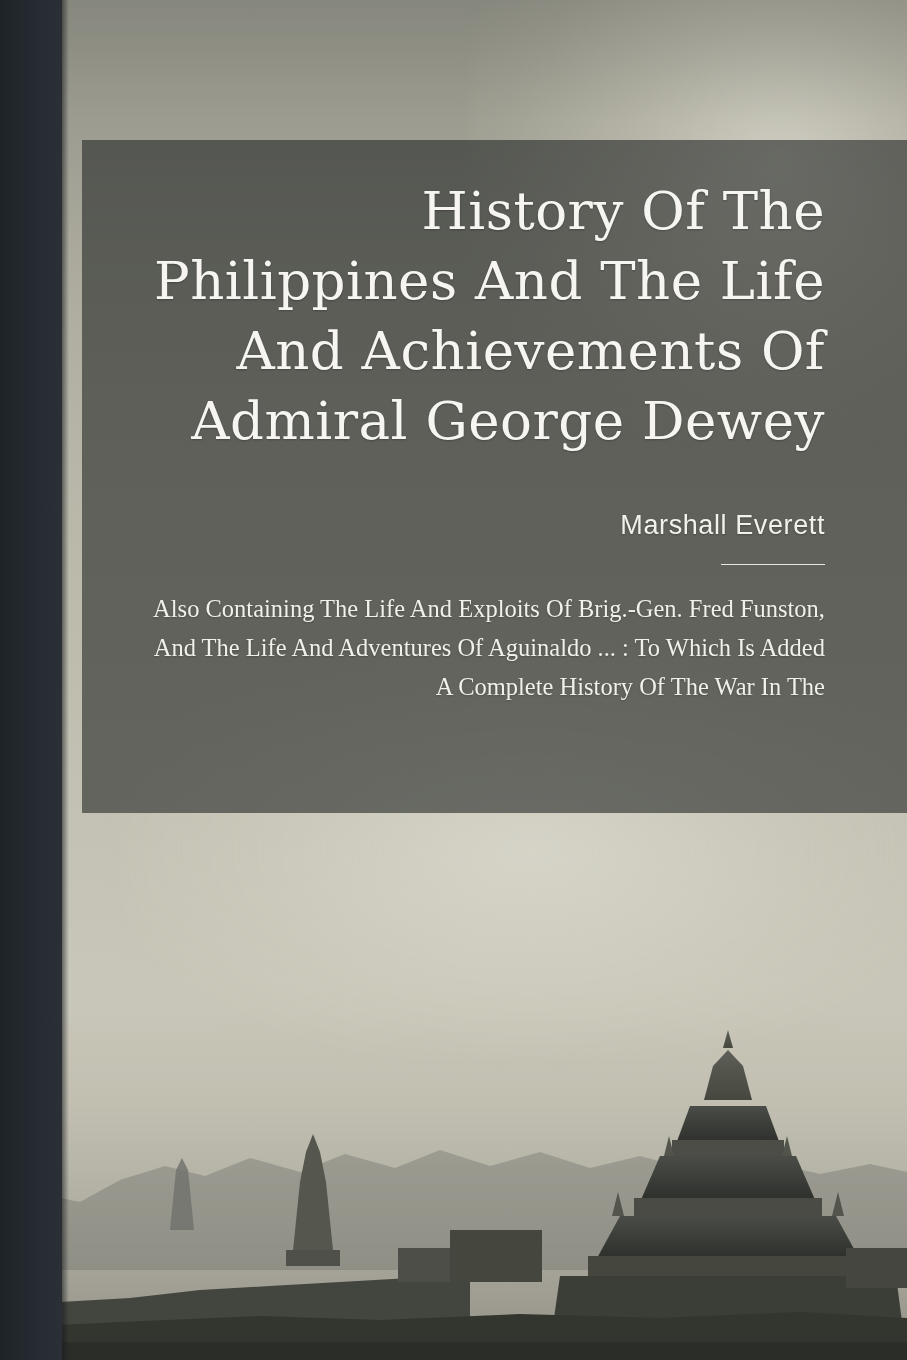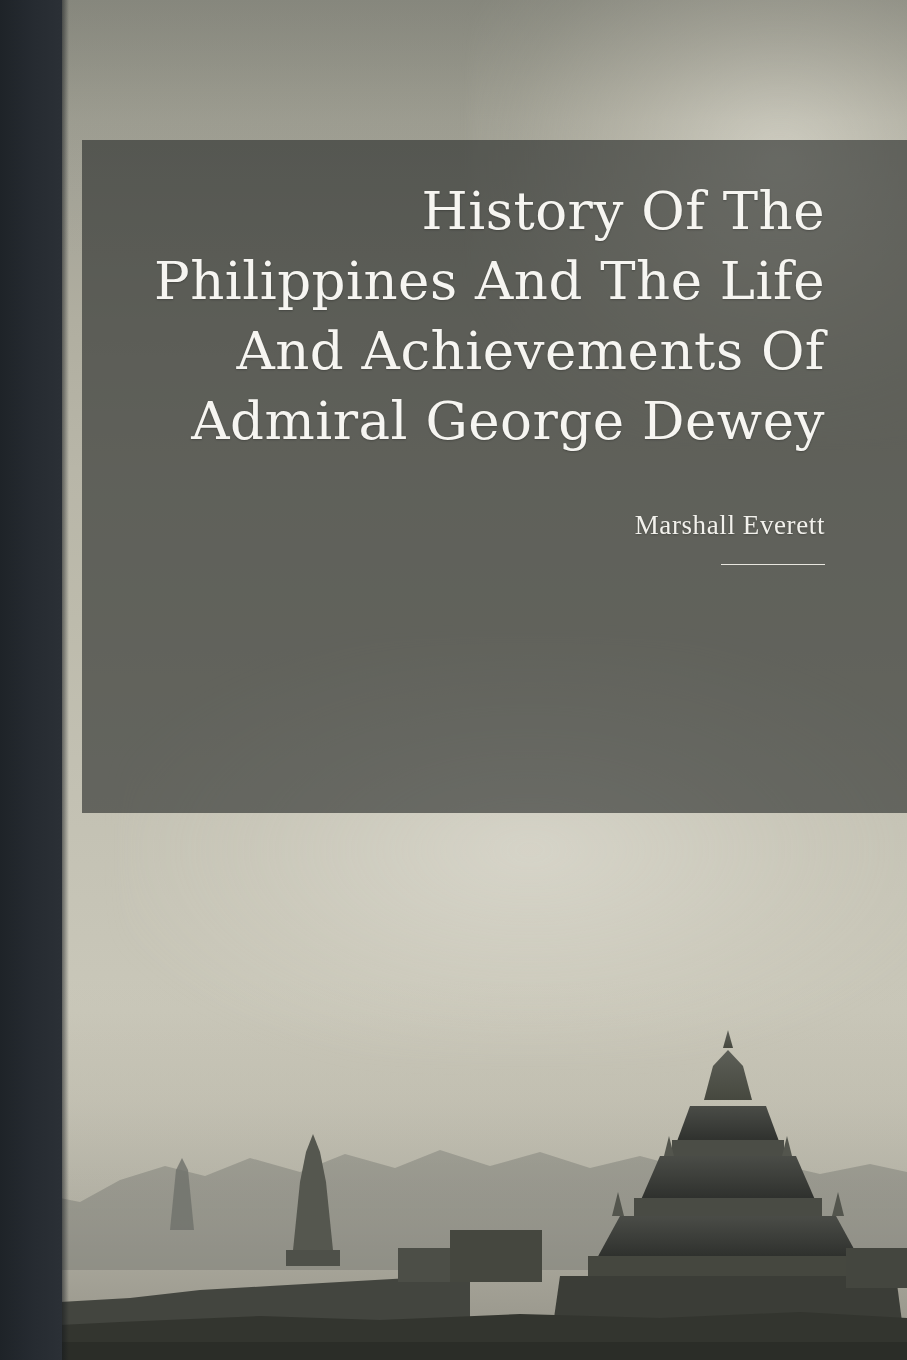--- a/index.html
+++ b/index.html
@@ -114,21 +114,21 @@
     font-family: "DejaVu Serif", "Liberation Serif", serif;
     font-size: 53px;
     line-height: 70px;
     font-weight: 400;
     letter-spacing: 0.5px;
     color: #f6f5f1;
     margin: 0;
     text-shadow: 0 1px 2px rgba(0,0,0,0.25);
   }
   .author {
-    font-family: Liberation Serif, serif;
+    font-family: Liberation Sans, sans-serif;
     font-size: 27px;
     line-height: 34px;
     letter-spacing: 0.6px;
     color: #f2f1ec;
     margin: 52px 0 0 0;
     text-shadow: 0 1px 2px rgba(0,0,0,0.25);
   }
   .rule {
     display: block;
     margin: 22px 0 0 auto;
@@ -217,15 +217,16 @@
 
   <div class="spine"></div>
   <div class="spine-edge"></div>
 
   <div class="panel"></div>
 
   <div class="text-wrap">
     <h1 class="title">History Of The Philippines And The Life And Achievements Of Admiral George Dewey</h1>
     <div class="author">Marshall Everett</div>
     <span class="rule"></span>
+    <div class="subtitle">Also Containing The Life And Exploits Of Brig.-Gen. Fred Funston, And The Life And Adventures Of Aguinaldo ... : To Which Is Added A Complete History Of The War In The</div>
   </div>
 
 </div>
 
 </body></html>

